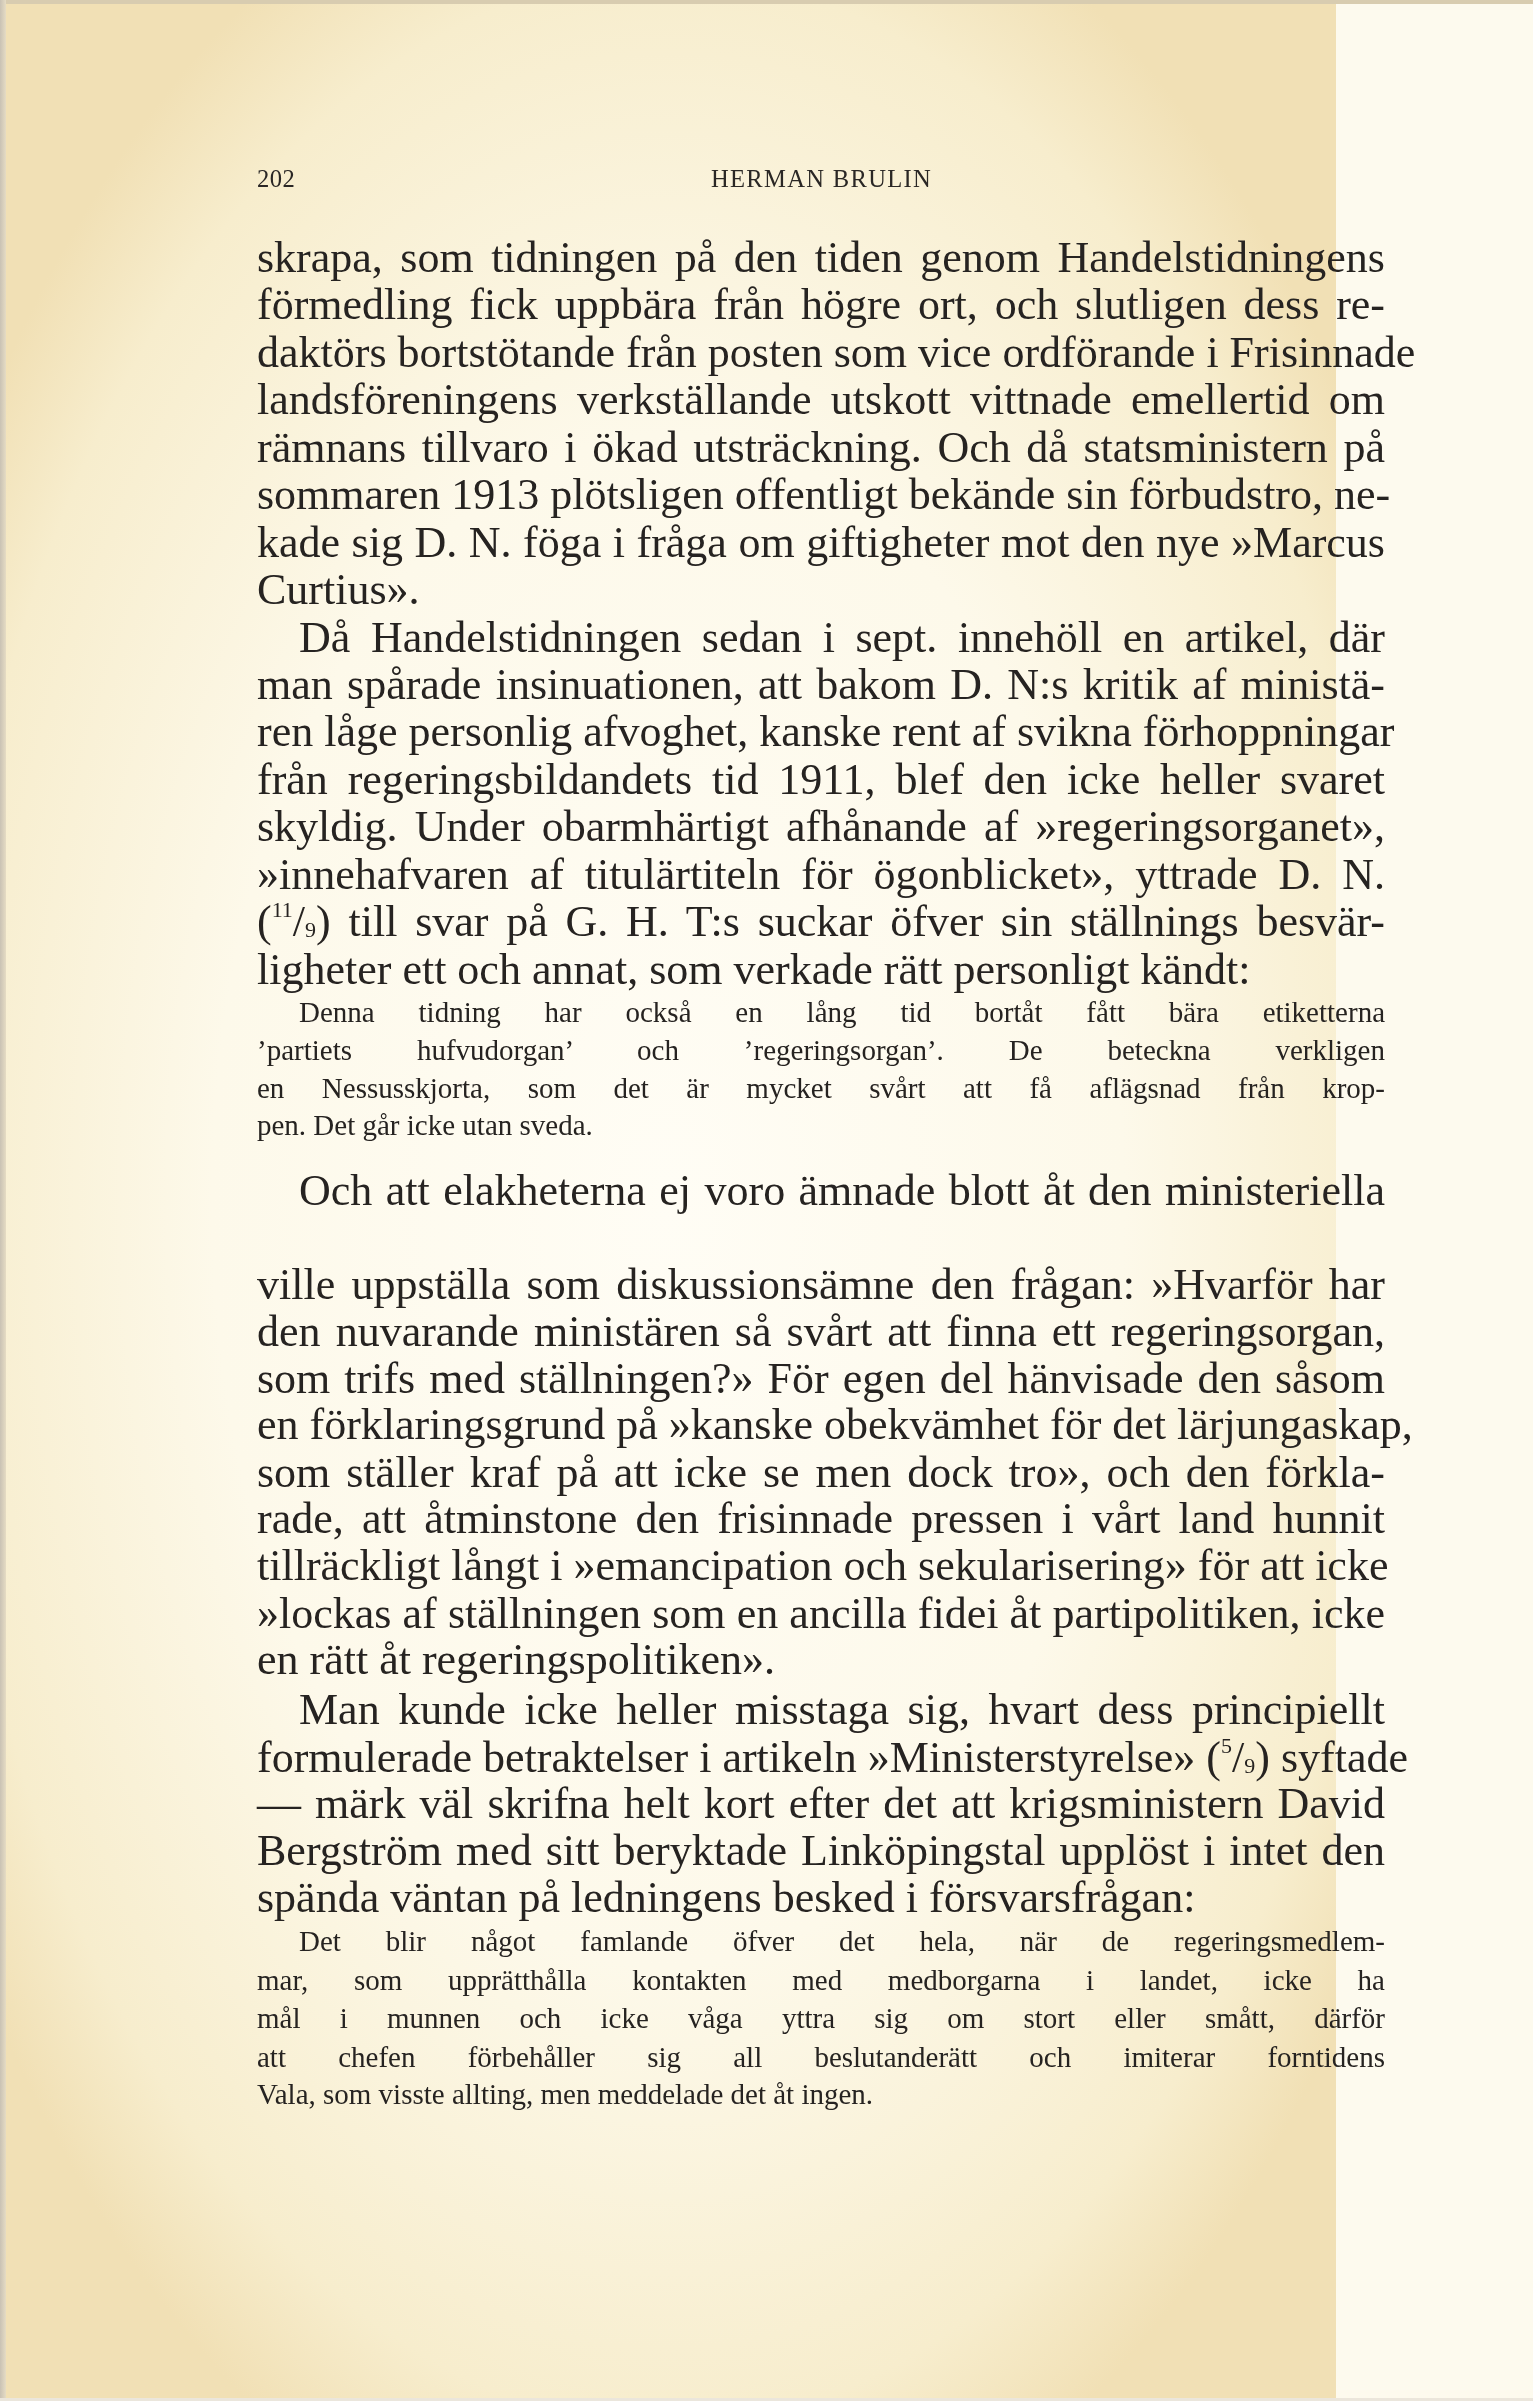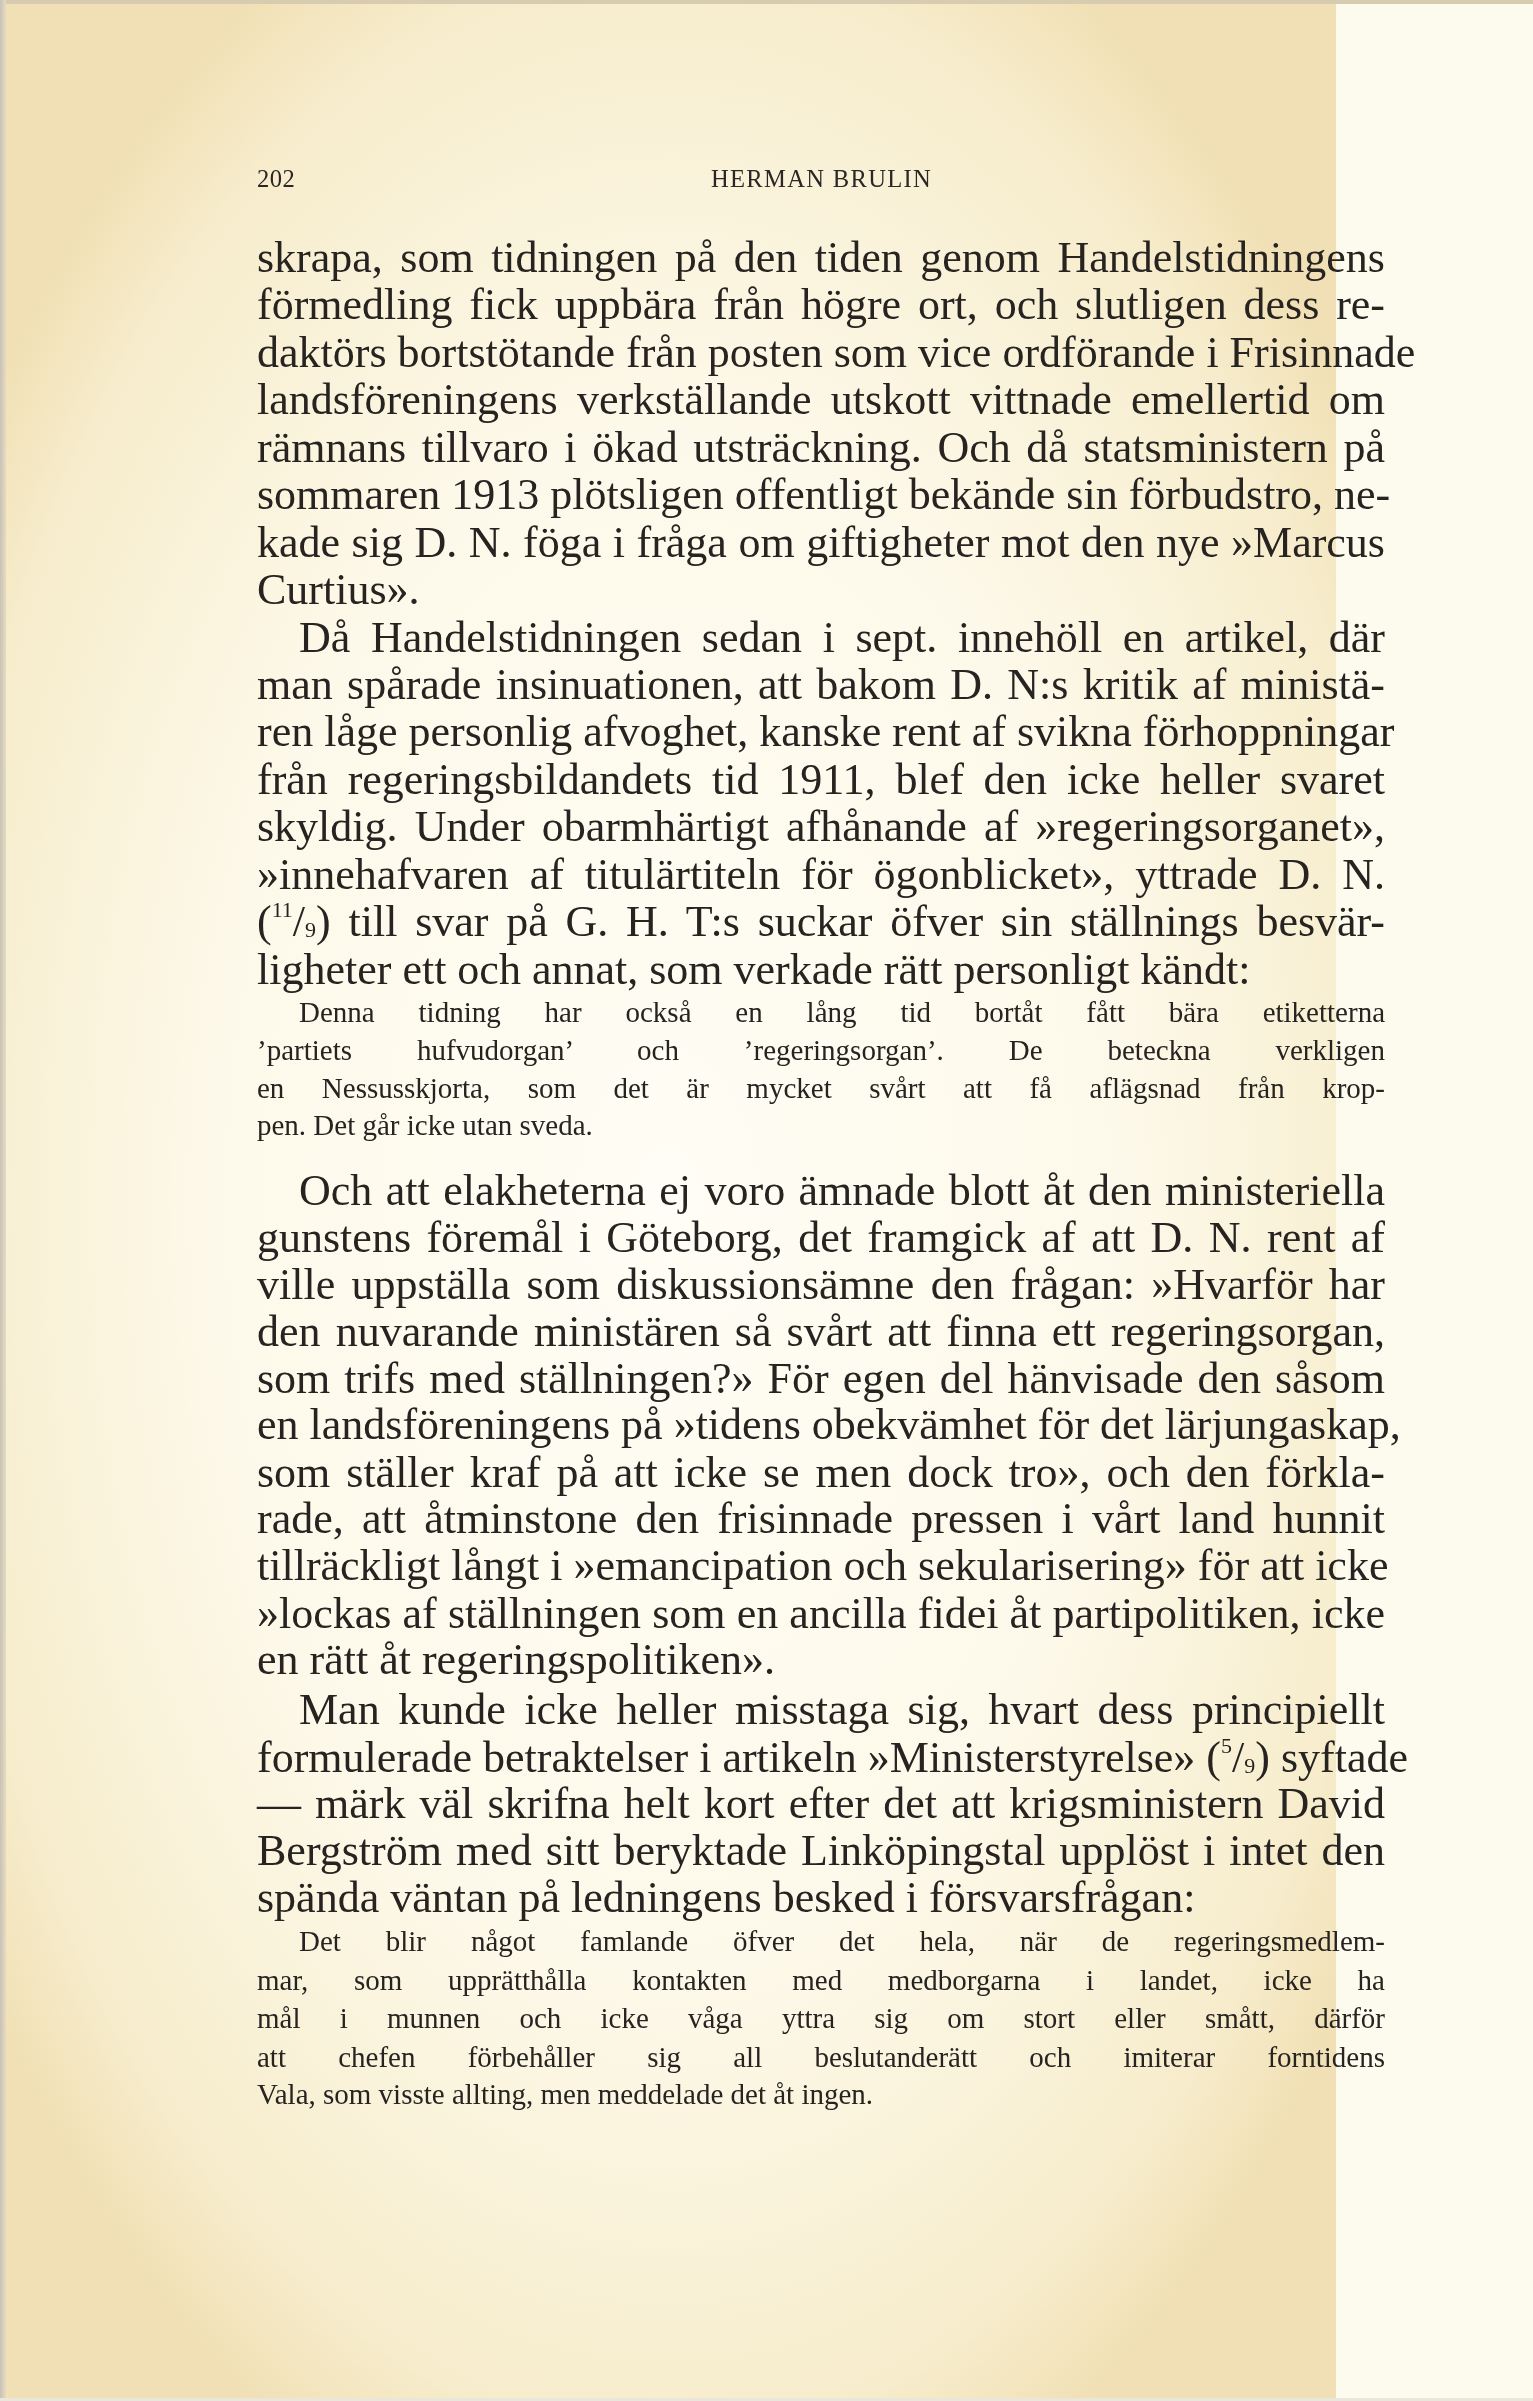--- a/index.html
+++ b/index.html
@@ -75,25 +75,24 @@
     <span><span>(</span><sup class="f">11</sup><span>/</span><sub class="f">9</sub><span>)</span></span><span> till svar på G. H. T:s suckar öfver sin ställnings besvär-</span>
   </div>
   <div class="ln body last" style="top:948px">ligheter ett och annat, som verkade rätt personligt kändt:</div>
 
   <div class="ln quote ind" style="top:998px">Denna tidning har också en lång tid bortåt fått bära etiketterna</div>
   <div class="ln quote" style="top:1036px">’partiets hufvudorgan’ och ’regeringsorgan’. De beteckna verkligen</div>
   <div class="ln quote" style="top:1074px">en Nessusskjorta, som det är mycket svårt att få aflägsnad från krop-</div>
   <div class="ln quote last" style="top:1111px">pen. Det går icke utan sveda.</div>
 
   <div class="ln body ind" style="top:1169px">Och att elakheterna ej voro ämnade blott åt den ministeriella</div>
-  <div class="ln body" style="top:1216px">gunstens föremål i Göteborg, det framgick af att D. N. rent af</div>
   <div class="ln body" style="top:1263px">ville uppställa som diskussionsämne den frågan: »Hvarför har</div>
   <div class="ln body" style="top:1310px">den nuvarande ministären så svårt att finna ett regeringsorgan,</div>
   <div class="ln body" style="top:1357px">som trifs med ställningen?» För egen del hänvisade den såsom</div>
-  <div class="ln body" style="top:1403px">en landsföreningens på »tidens obekvämhet för det lärjungaskap,</div>
+  <div class="ln body" style="top:1403px">en förklaringsgrund på »kanske obekvämhet för det lärjungaskap,</div>
   <div class="ln body" style="top:1451px">som ställer kraf på att icke se men dock tro», och den förkla-</div>
   <div class="ln body" style="top:1497px">rade, att åtminstone den frisinnade pressen i vårt land hunnit</div>
   <div class="ln body" style="top:1544px">tillräckligt långt i »emancipation och sekularisering» för att icke</div>
   <div class="ln body" style="top:1592px">»lockas af ställningen som en ancilla fidei åt partipolitiken, icke</div>
   <div class="ln body last" style="top:1638px">en rätt åt regeringspolitiken».</div>
 
   <div class="ln body ind" style="top:1688px">Man kunde icke heller misstaga sig, hvart dess principiellt</div>
   <div class="ln body" style="top:1736px">
     <span>formulerade betraktelser i artikeln »Ministerstyrelse» </span><span><span>(</span><sup class="f">5</sup><span>/</span><sub class="f">9</sub><span>)</span></span><span> syftade</span>
   </div>

